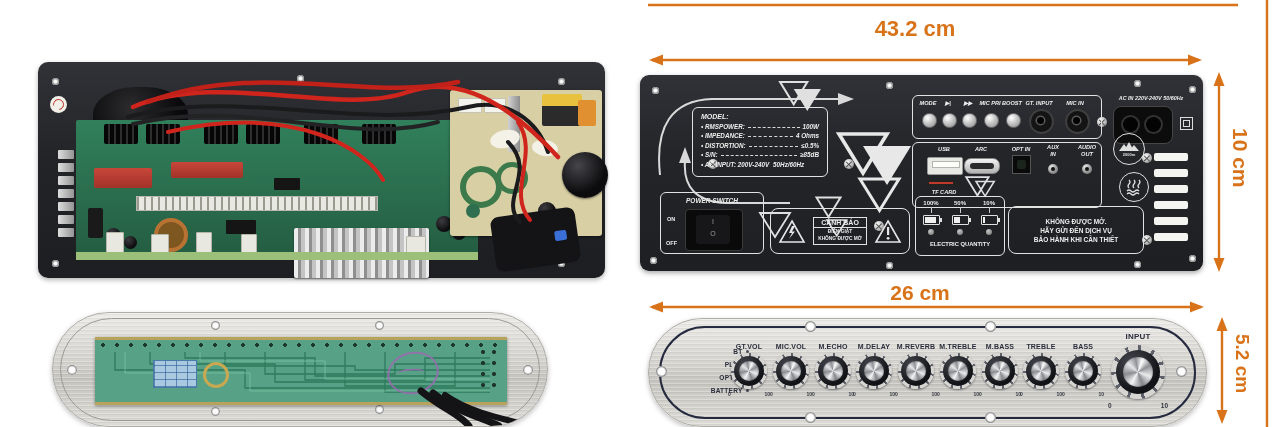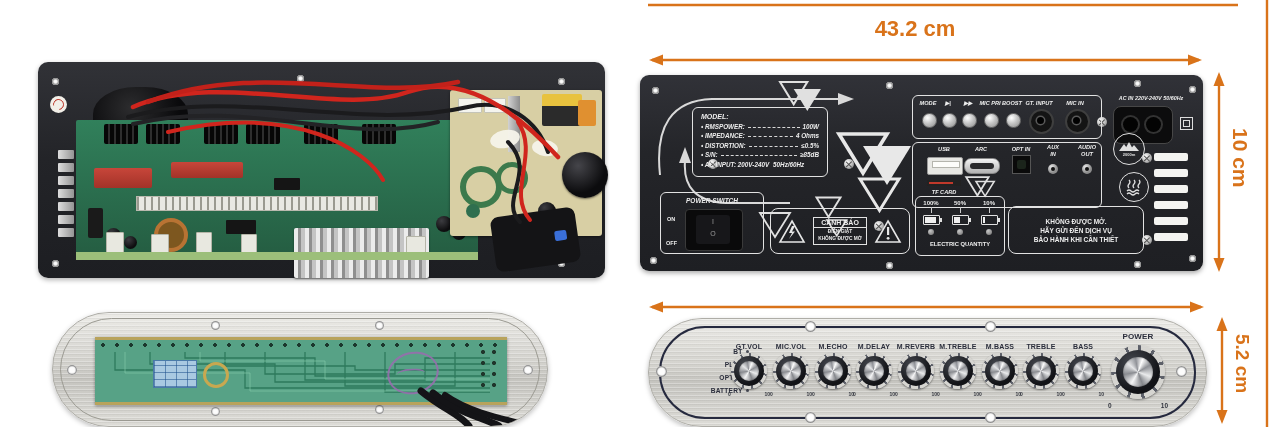--- a/index.html
+++ b/index.html
@@ -144,20 +144,21 @@
       <polygon points="649,307 663,301.5 663,312.5" stroke="none"></polygon>
       <polygon points="1204,307 1190,301.5 1190,312.5" stroke="none"></polygon>
 
       <line x1="1222" y1="322" x2="1222" y2="420"></line>
       <polygon points="1222,317 1216.5,331 1227.5,331" stroke="none"></polygon>
       <polygon points="1222,424 1216.5,410 1227.5,410" stroke="none"></polygon>
     </g>
   </svg>
   <div class="dimtext" style="left:845px;top:16px;width:140px;font-size:22px;">43.2 cm</div>
   <div class="dimtext dimv" style="left:1228px;top:128px;font-size:21px;">10 cm</div>
+  <div class="dimtext" style="left:850px;top:281px;width:140px;font-size:21px;">26 cm</div>
   <div class="dimtext dimv" style="left:1231px;top:334px;font-size:19px;">5.2 cm</div>
 
   <div class="photo1">
     <div class="hole" style="left:14px;top:16px;width:7px;height:7px;"></div>
     <div class="hole" style="left:259px;top:13px;width:7px;height:7px;"></div>
     <div class="hole" style="left:520px;top:16px;width:7px;height:7px;"></div>
     <div class="hole" style="left:14px;top:198px;width:7px;height:7px;"></div>
     <div class="hole" style="left:259px;top:201px;width:7px;height:7px;"></div>
     <div class="hole" style="left:520px;top:198px;width:7px;height:7px;"></div>
     <div class="qc-sticker"></div>
@@ -622,21 +623,21 @@
           <div class="kdark"></div>
           <div class="kcap"></div>
         </div>
         <div class="kscale">
           <span>0</span>
           <span>10</span>
         </div>
       </div>
 
     <div class="knob big" style="left:453px">
-      <div class="klabel">POWER</div>
+      <div class="klabel">INPUT</div>
       <div class="kbody">
           <div class="kring"></div>
           <div class="kdark"></div>
           <div class="kcap"></div>
         </div>
       <div class="kscale">
           <span>0</span>
           <span>10</span>
         </div>
     </div>

